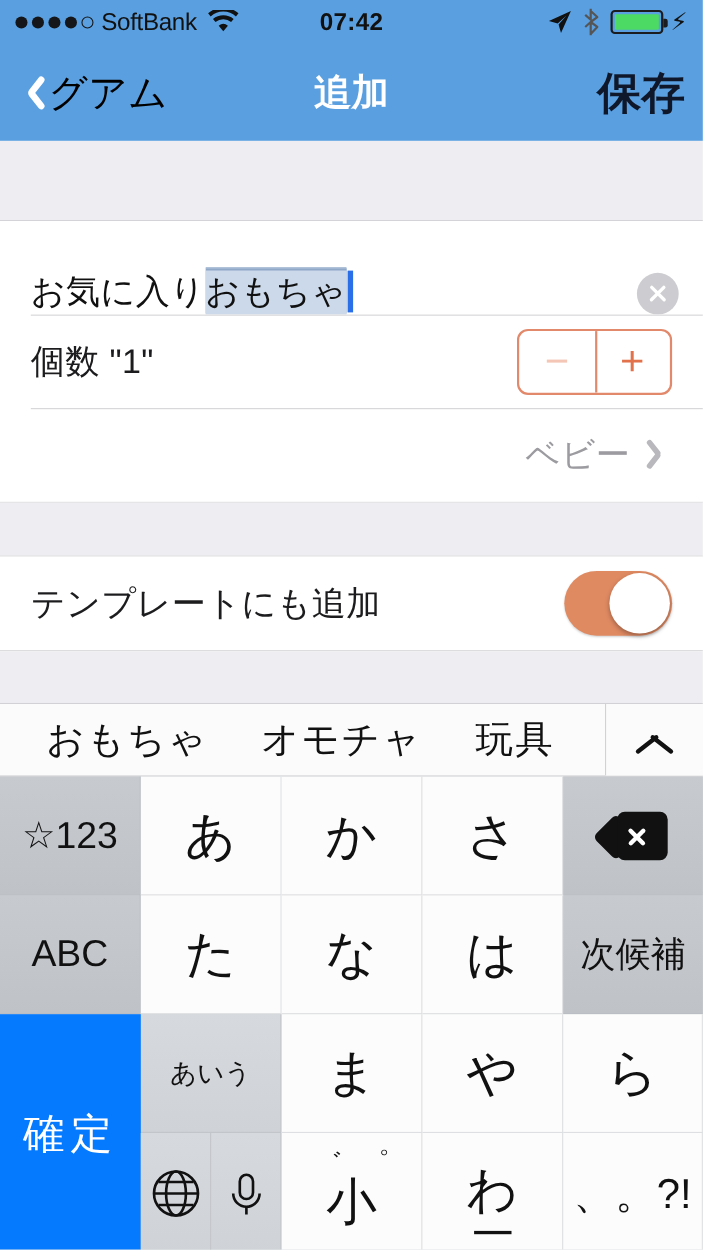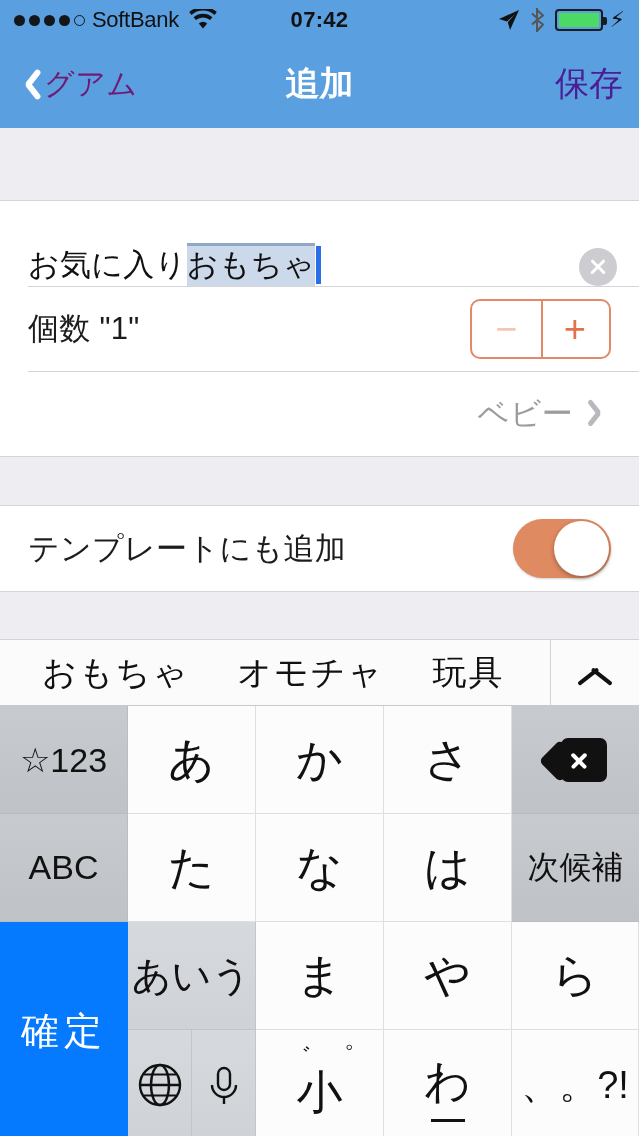--- a/index.html
+++ b/index.html
@@ -48,26 +48,26 @@
   .nav-back { display:flex; align-items:center; gap:6px; cursor:default; }
   .chev-back {
     width:22px; height:38px; position:relative; display:inline-block;
   }
   .chev-back:before, .chev-back:after {
     content:""; position:absolute; left:8px; width:6px; height:20px;
     background:#fff; border-radius:3px;
   }
   .chev-back:before { top:1px; transform:rotate(38deg); transform-origin:bottom center; }
   .chev-back:after  { top:18px; transform:rotate(-38deg); transform-origin:top center; }
-  .nav-back-label { font-size:30px; color:#701a75; letter-spacing:.5px;text-align:right; }
+  .nav-back-label { font-size:35px; color:#000000; letter-spacing:.5px;text-align:right; }
   .nav-title {
     position:absolute; left:0; right:0; text-align:center;
     font-size:34px; font-weight:700; color:#fff; pointer-events:none;
   }
-  .nav-right { margin-left:auto; font-size:34px; font-weight:400; color:#4c1d95; z-index:2; }
+  .nav-right { margin-left:auto; font-size:40px; font-weight:700; color:#0f172a; z-index:2; }
 
   
   .gap { background:#eeeef2; }
   .gap.g1 { height:72px; }
   .gap.g2 { height:48px; }
   .gap.g3 { height:47px; }
   .section { background:#fff; }
   .row {
     height:85px; display:flex; align-items:center;
     padding:0 28px; position:relative; background:#fff;
@@ -173,21 +173,21 @@
     background:#fcfcfc;
   }
   .key.fn {
     background:linear-gradient(180deg,#c7cace 0%,#bfc3c8 100%);
     border-right:1px solid #b9bcc1; border-bottom:1px solid #b9bcc1;
     font-size:34px;
   }
   .key.fn-light {
     background:linear-gradient(180deg,#d6d9dd 0%,#cfd2d6 100%);
     border-right:1px solid #c2c5ca; border-bottom:1px solid #c2c5ca;
-    font-size:39px;
+    font-size:24px;
   }
   .key.fn-sm { font-size:32px; }
   .key.commit {
     background:#057aff; color:#fff; font-size:38px; letter-spacing:5px;
     border-right:none; border-bottom:none;
   }
   .key.last-col { border-right:none;text-align:center; }
   .key.last-row { border-bottom:none; }
 
   

